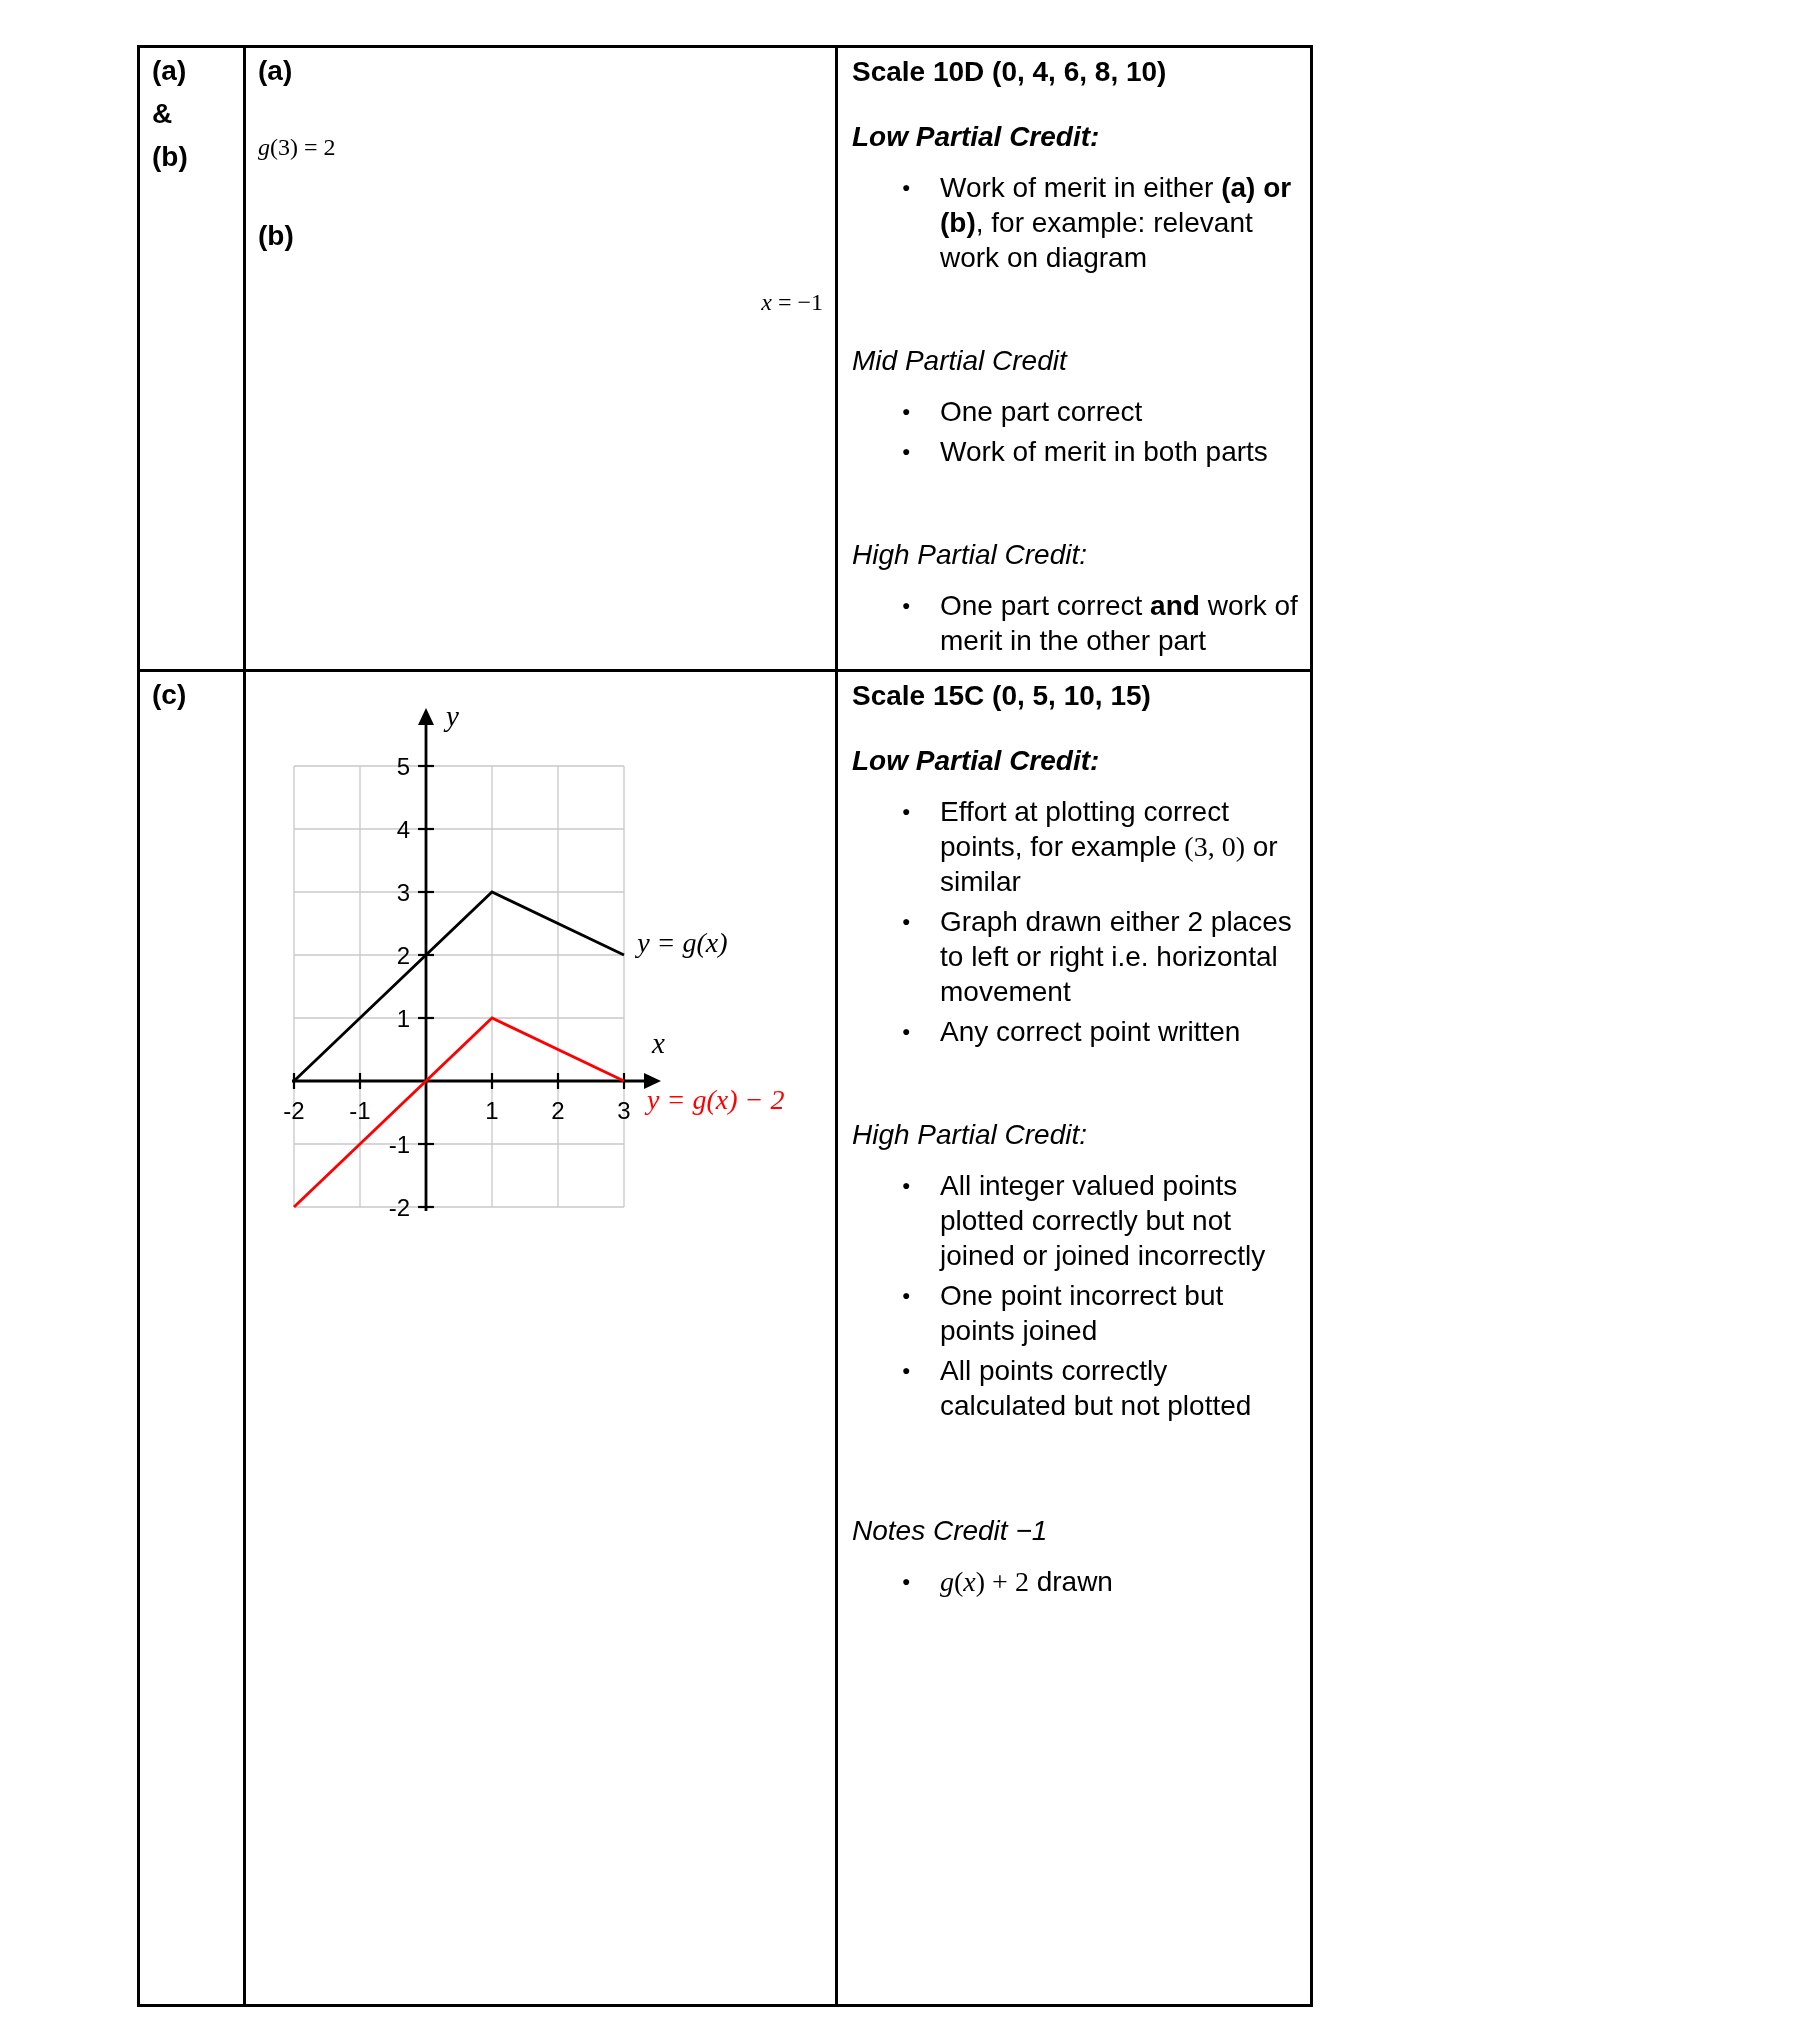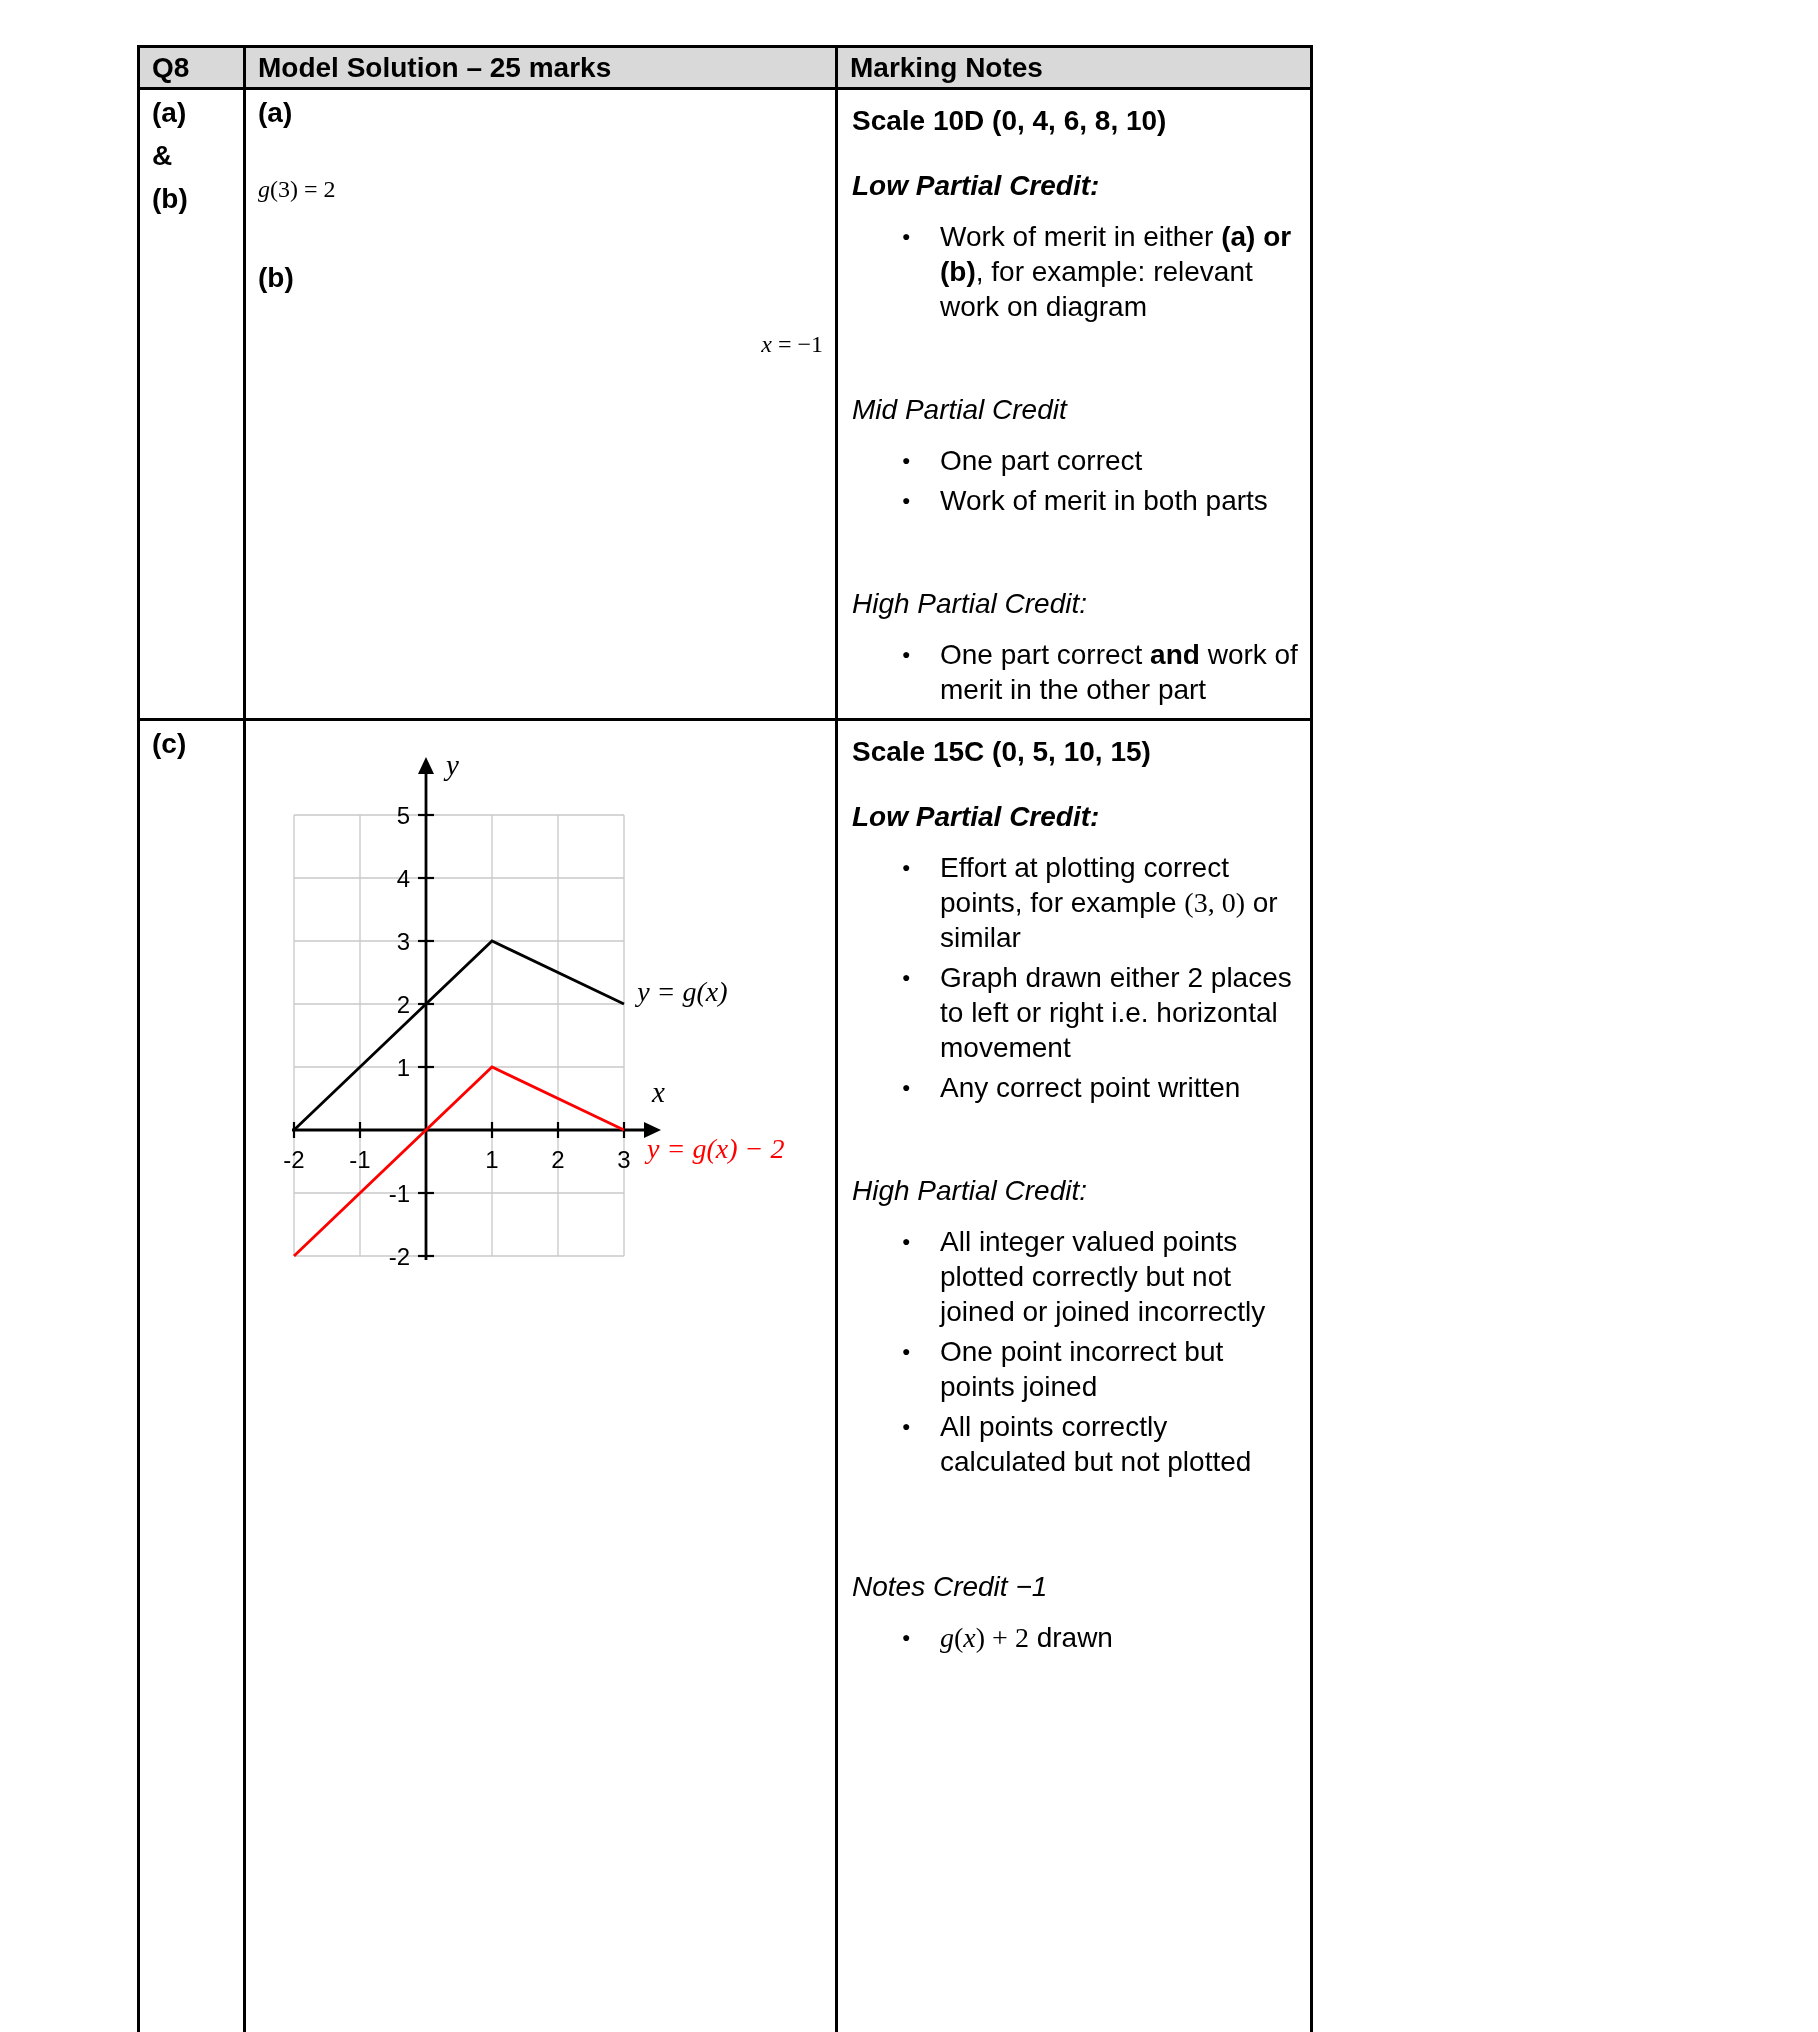--- a/index.html
+++ b/index.html
@@ -36,21 +36,21 @@
 
   .part-cell { font-weight: bold; }
   .part-cell div { margin-bottom: 8px; }
 
   .sol-cell .bold { font-weight: bold; }
   .math { font-family: "Liberation Serif", serif; font-size: 24px; }
   .sol-math-a { margin-top: 44px; }
   .sol-b      { margin-top: 56px; }
   .sol-math-b { margin-top: 34px; text-align: right; }
 
-  .notes-cell { padding: 13px 12px 6px 14px; }
+  .notes-cell { padding: 6px 12px 6px 14px; }
   .scale { font-weight: bold; }
   .credit-heading { font-style: italic; margin-top: 68px; }
   .credit-heading.first { margin-top: 30px; font-weight: bold; }
   .credit-heading.full { margin-top: 90px; }
   .bullets { list-style: none; margin: 16px 0 0 0; padding: 0; }
   .bullets li { position: relative; padding-left: 88px; margin-bottom: 5px; }
   .bullets li::before {
     content: "●"; position: absolute; left: 50px; top: 9px; font-size: 14px;
   }
 
@@ -73,25 +73,20 @@
 <body>
 
 <table class="marking-table">
   <colgroup>
       <col class="c1">
       <col class="c2">
       <col class="c3">
     </colgroup>
 
   <tbody>
-      <tr class="head">
-    <td>Q8</td>
-    <td>Model Solution – 25 marks</td>
-    <td>Marking Notes</td>
-  </tr>
 
   <tr class="row-ab">
     <td class="part-cell">
       <div>(a)</div>
       <div>&amp;</div>
       <div>(b)</div>
     </td>
     <td class="sol-cell">
       <div class="bold">(a)</div>
       <div class="math sol-math-a"><span class="seg-m">g</span><span class="seg-s">(3) = 2</span></div>

